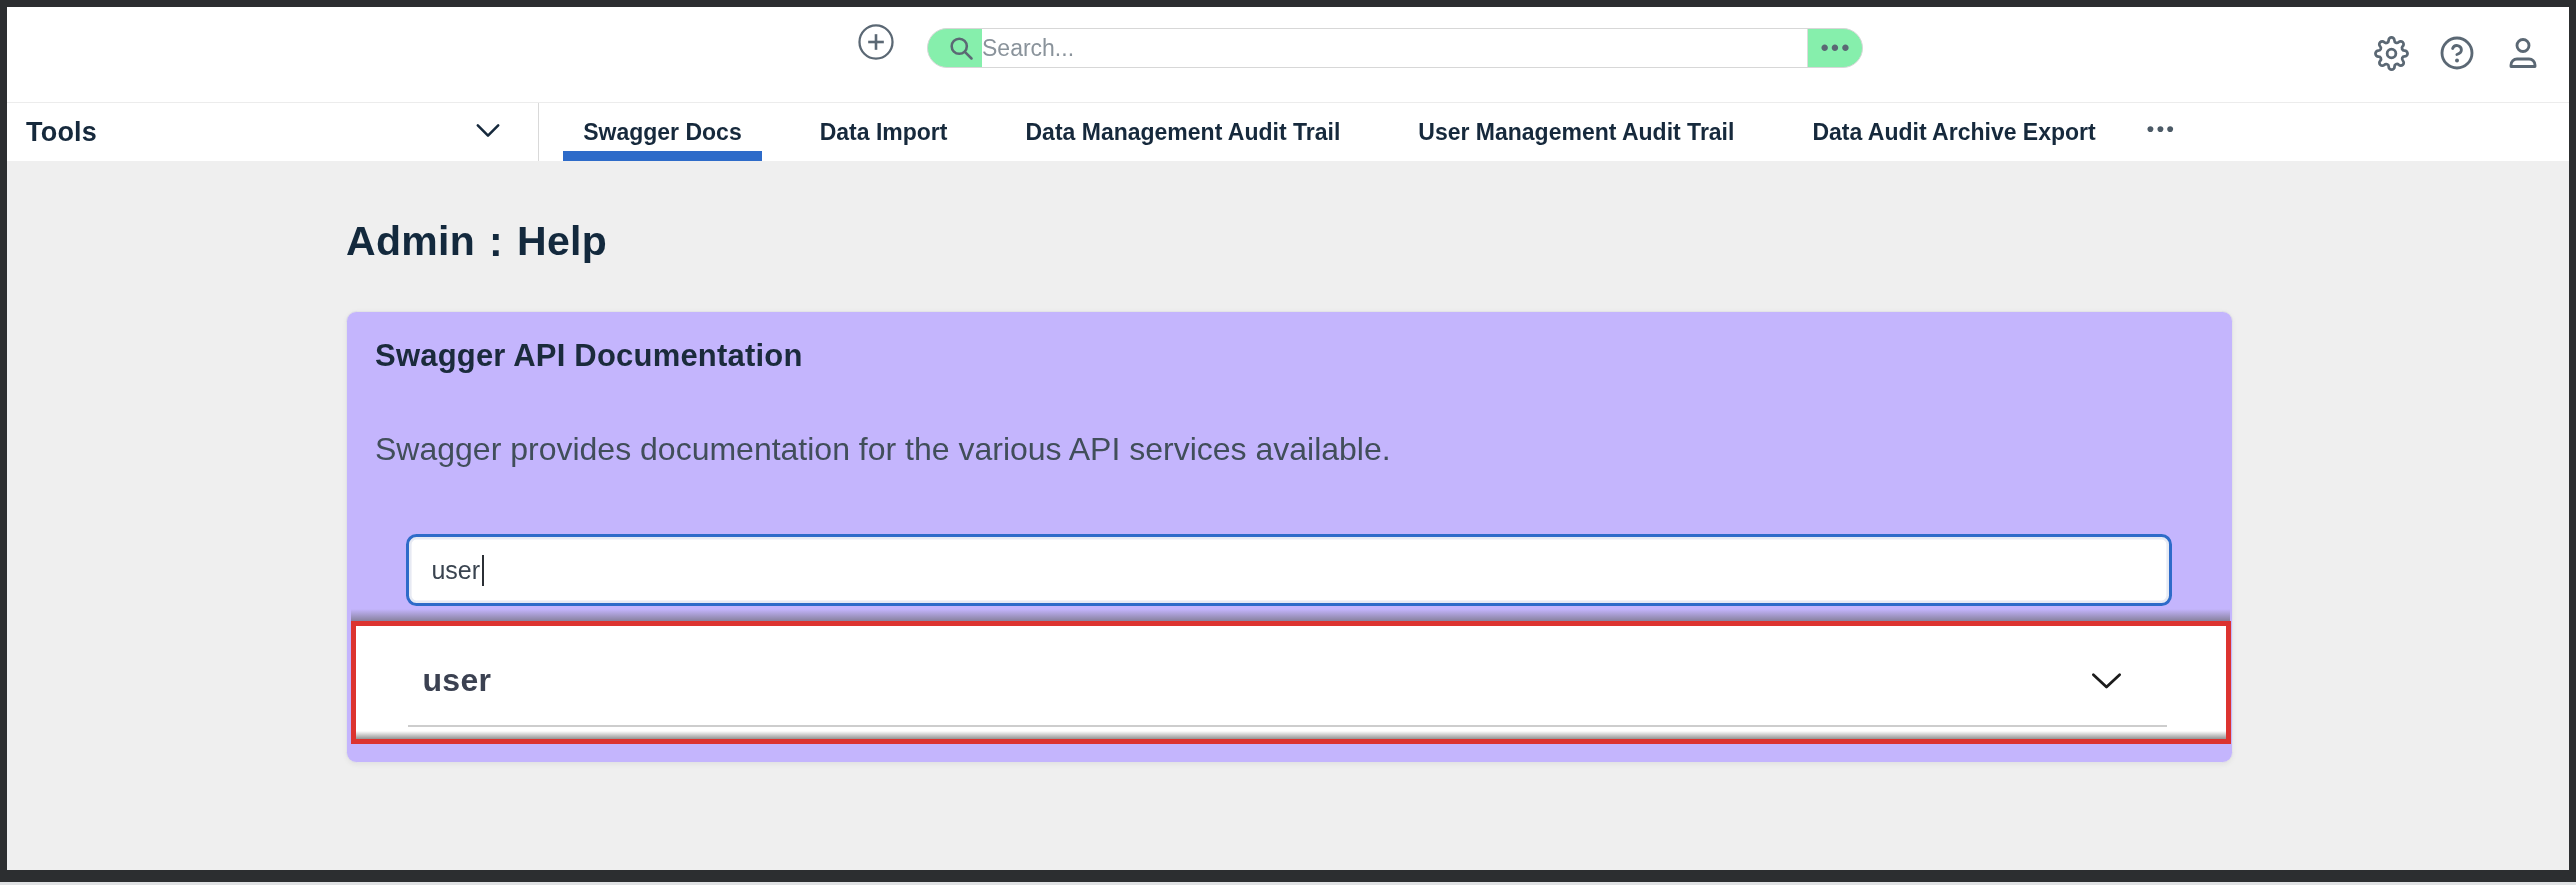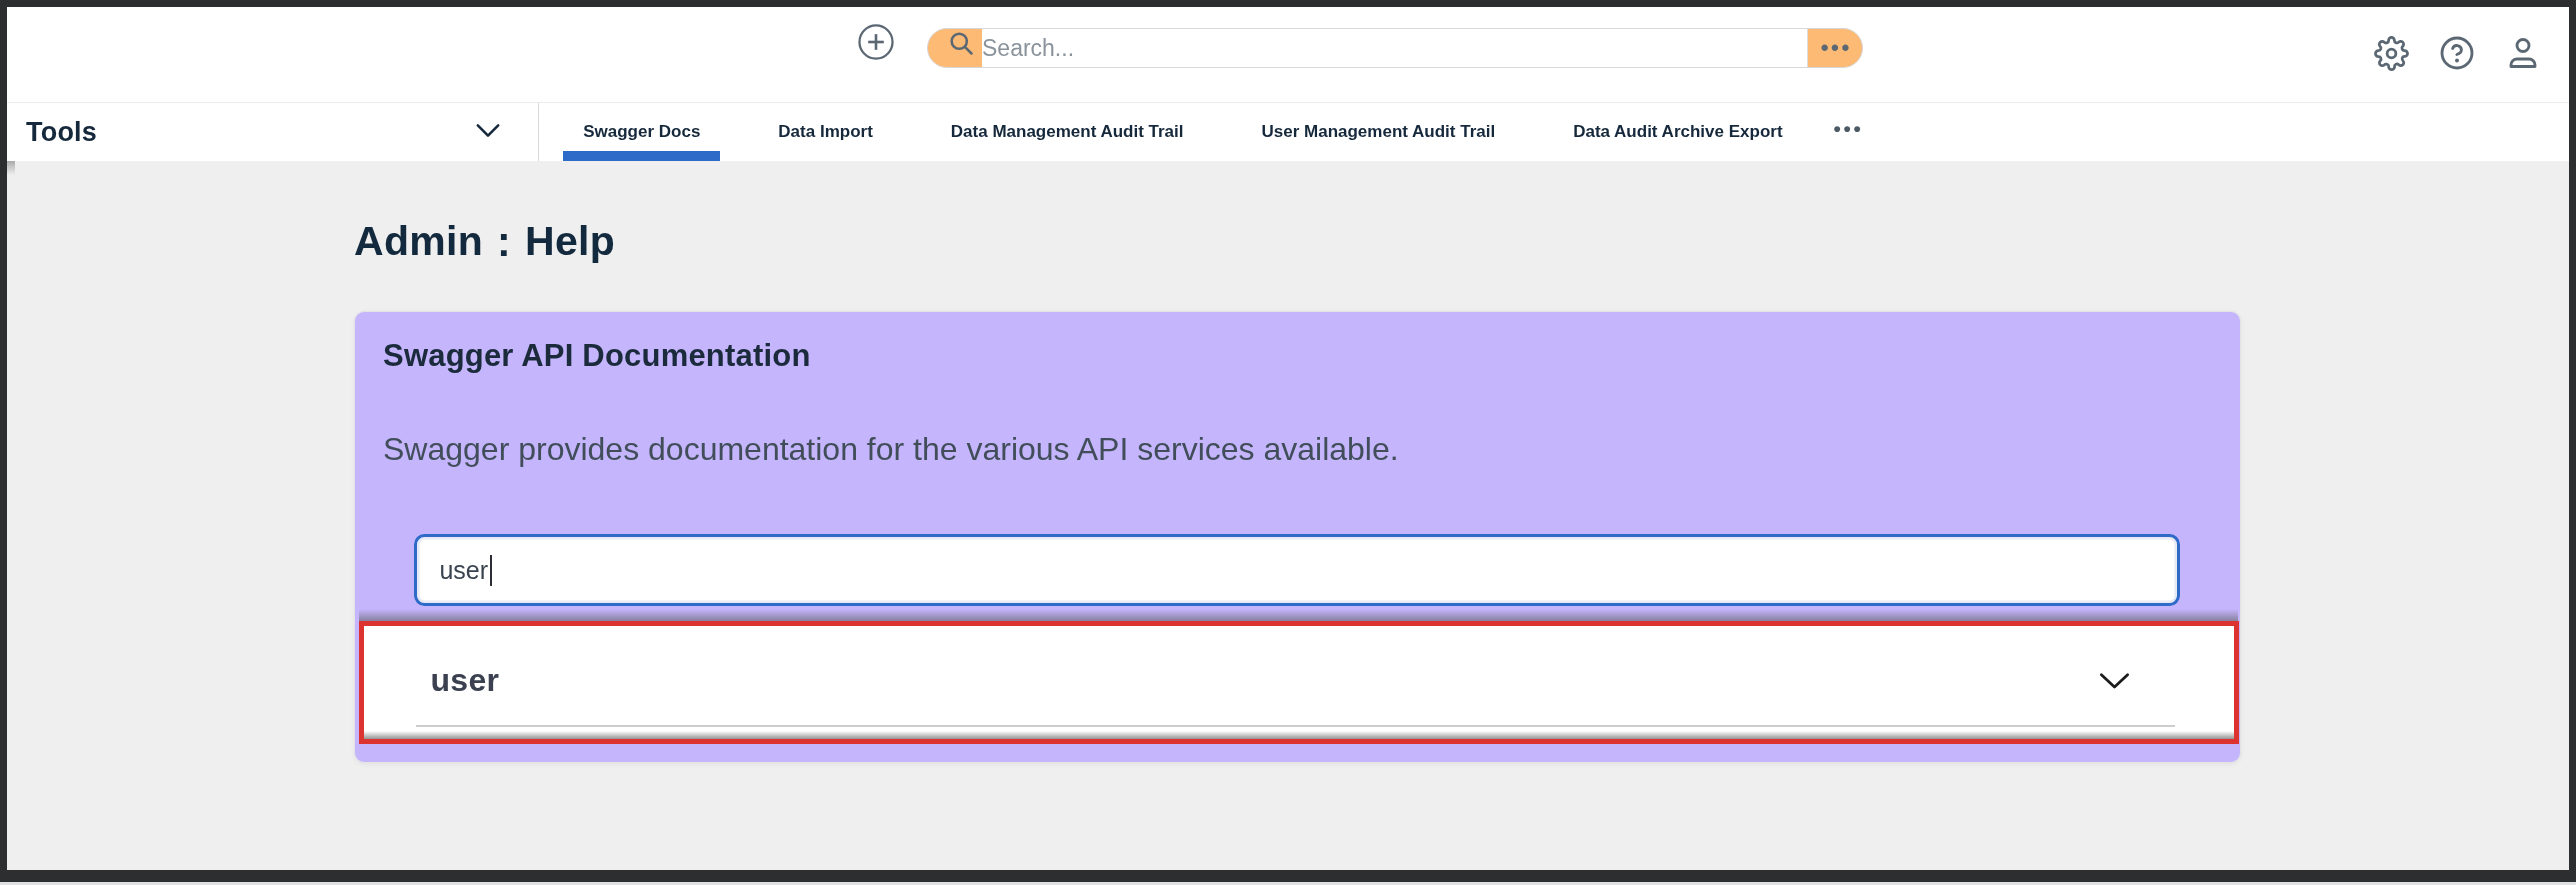--- a/index.html
+++ b/index.html
@@ -21,22 +21,22 @@
   .topbar {
     position: absolute; left: 0; top: 0; width: 2562px; height: 96px;
     background: #ffffff; border-bottom: 0.9px solid #ececec;
   }
   .plus-btn {
     position: absolute; left: 849px; top: 14.7px; width: 40px; height: 40px;
     background: none; border: none; cursor: pointer; color: var(--slate, #5b6874);
   }
   .search-capsule {
     position: absolute; left: 920px; top: 21px; width: 936px; height: 40px;
-    border: 1.7px solid #d7d7d7; border-radius: 21px; background: #fdba74;
-    display: flex; align-items: flex-start; overflow: hidden;
+    border: 1.7px solid #d7d7d7; border-radius: 21px; background: #86efac;
+    display: flex; align-items: center; overflow: hidden;
   }
   .search-icon-wrap { padding: 0 7px 0 19px; display: flex; align-items: center; color: var(--slate, #5b6874); }
   .search-capsule input {
     flex: 1; height: 100%; border: none; outline: none;
     font-family: "Liberation Sans", sans-serif;
     font-size: 23px; color: #4b5560;
   }
   .search-capsule input::placeholder { color: #8a939b; opacity: 1; }
   .search-more {
     width: 55px; align-self: stretch; border-left: 1.7px solid #dcdcdc;
@@ -57,39 +57,39 @@
   }
   .tools-select {
     width: 532px; flex: none; display: flex; align-items: center; justify-content: space-between;
     padding: 0 36px 0 19px; border-right: 0.9px solid #d9d9d9; cursor: pointer;
     color: var(--navy, #16293c);
   }
   .tools-label { font-size: 27px; font-weight: bold; letter-spacing: 0.2px; }
   .tabs { display: flex; align-items: stretch; margin-left: 5.2px; }
   .tab {
     position: relative; display: flex; align-items: center; padding: 0 39px;
-    font-size: 17px; font-weight: bold; color: var(--navy, #16293c);
+    font-size: 23px; font-weight: bold; color: var(--navy, #16293c);
     cursor: pointer; white-space: nowrap;
   }
   .tab.active::after {
     content: ""; position: absolute; left: 19px; right: 19px; bottom: 0; height: 10.4px;
     background: var(--accent-blue, #2e6bc9);
   }
   .tabs-overflow {
     display: flex; align-items: center; padding: 0 12px; margin-top: -5.2px;
     color: #4c5a66; font-size: 21px; letter-spacing: 2.6px; font-weight: bold; cursor: pointer;
   }
   .nav-shadow {
     position: absolute; left: 0; top: 154px; width: 2562px; height: 14px;
     background: linear-gradient(to bottom, rgba(85,85,85,0.45), rgba(85,85,85,0));
     pointer-events: none;
   }
 
   
-  .main { position: absolute; left: 8px; top: 154px; width: 2562px; bottom: 0; background: var(--page-bg, #efefef); }
+  .main { position: absolute; left: 0; top: 154px; width: 2562px; bottom: 0; background: var(--page-bg, #efefef); }
   .page-title {
     position: absolute; left: 339px; top: 57px;
     font-size: 41px; font-weight: bold; color: #13293d; letter-spacing: 0.3px;
     display: flex; align-items: center;
   }
   .page-title .colon { margin: 0 14px; font-weight: bold; transform: scaleY(1.05); }
 
   .card {
     position: absolute; left: 339px; top: 150px; width: 1887px; height: 452px;
     background: #c4b5fd; border: 0.9px solid #e3e4e6; border-radius: 10.4px;

